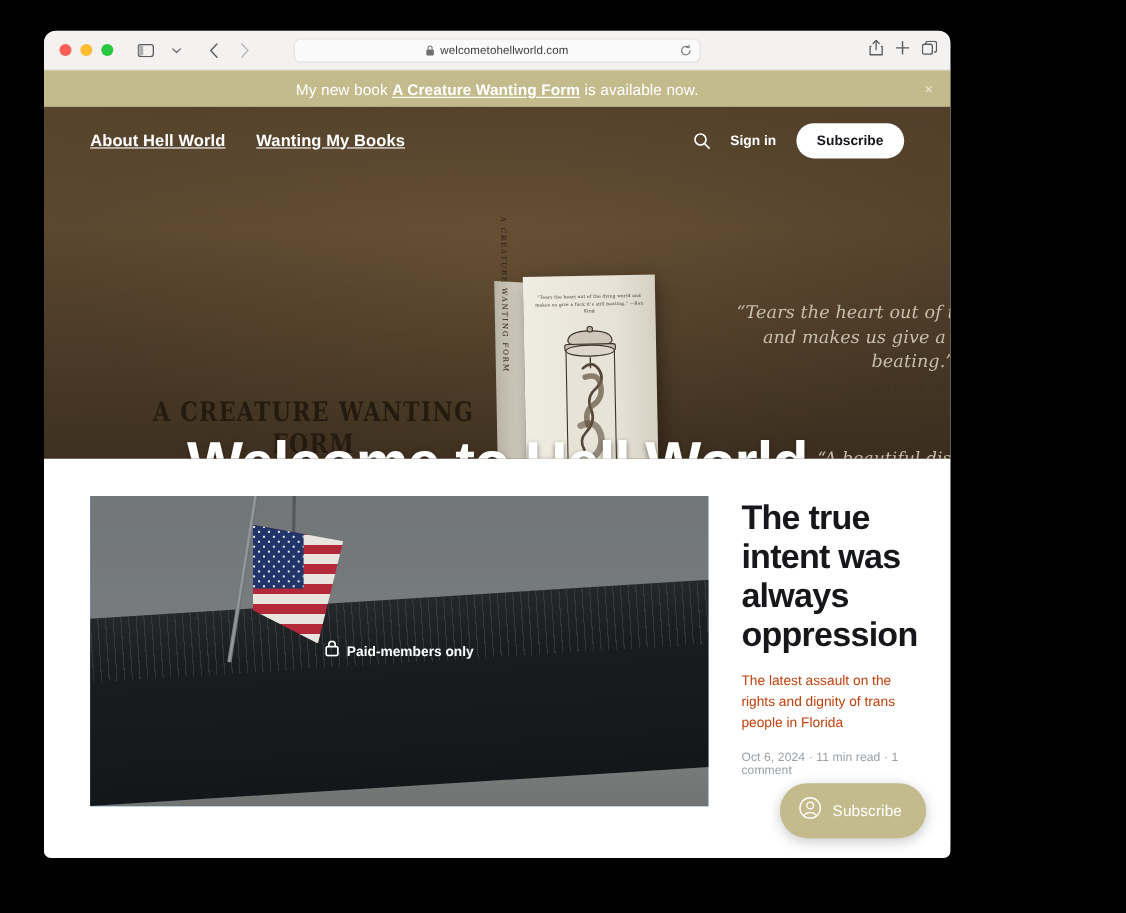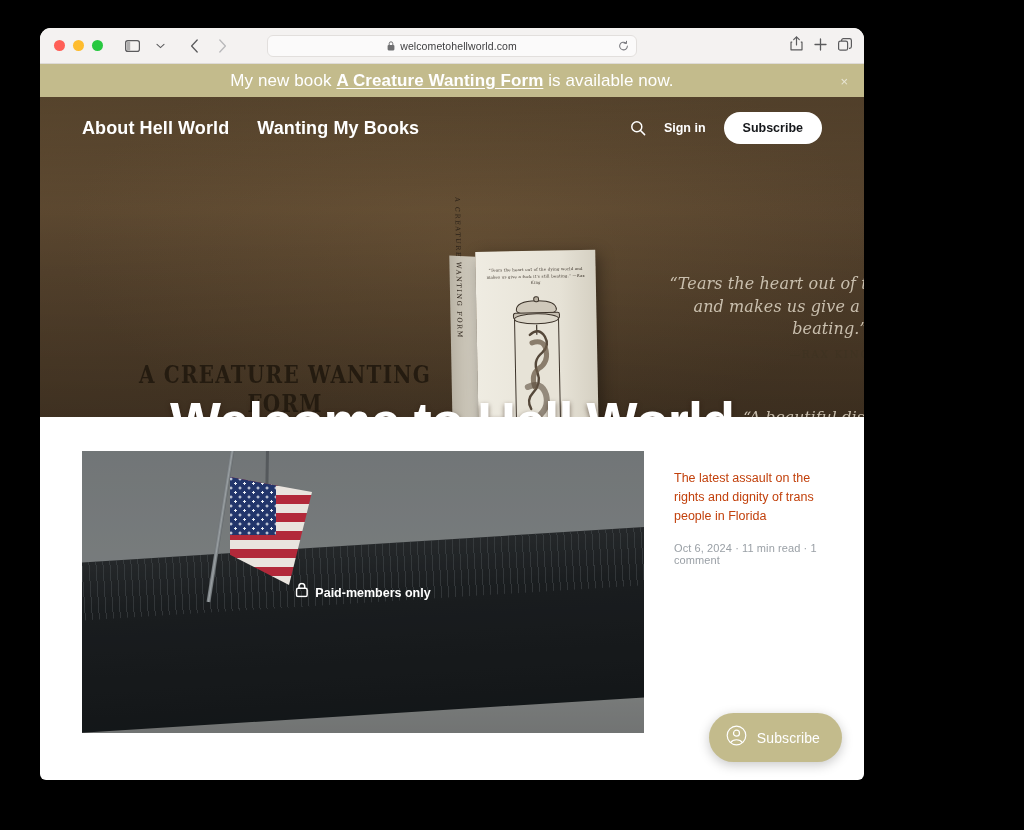--- a/index.html
+++ b/index.html
@@ -68,21 +68,21 @@
   }
 
   
   .announce {
     position: relative;
     height: 33px;
     background: #c3bb8c;
     display: flex; align-items: center; justify-content: center;
   }
   .announce-text {
-    font-size: 17px; color: #ffffff; letter-spacing: .1px;
+    font-size: 14px; color: #ffffff; letter-spacing: .1px;
   }
   .announce-text a {
     color: #ffffff; font-weight: bold; text-decoration: underline;
     text-underline-offset: 2px;
   }
   .announce-close {
     position: absolute; right: 16px; top: 50%; transform: translateY(-50%);
     color: #efeee2; font-size: 13px; line-height: 1; opacity: .85;
     cursor: pointer;
   }
@@ -105,22 +105,22 @@
 
   
   .sitenav {
     position: absolute; top: 0; left: 0; right: 0; height: 62px;
     display: flex; align-items: center;
     padding: 0 42px 0 42px;
     z-index: 6;
   }
   .nav-left { display: flex; gap: 28px; }
   .nav-link {
-    font-size: 18px; color: #ffffff; font-weight: bold;
-    letter-spacing: .1px; cursor: pointer; white-space: nowrap;
+    font-size: 15px; color: #ffffff; font-weight: bold;
+    letter-spacing: .1px; cursor: pointer; white-space: nowrap; text-decoration: underline;
   }
   .nav-right {
     margin-left: auto; display: flex; align-items: center; gap: 18px; text-align: center;
   }
   .search-btn { color:#ffffff; display:flex; cursor:pointer; }
   .signin {
     font-size: 12.5px; color: #ffffff; font-weight: bold; cursor: pointer;
   }
   .subscribe-btn {
     background: #ffffff; color: #15171a;
@@ -498,20 +498,21 @@
               <svg width="13" height="15" viewBox="0 0 13 15">
                   <rect x="1.2" y="5.8" width="10.6" height="8.2" rx="1.6" fill="none" stroke="#ffffff" stroke-width="1.5"></rect>
                   <path d="M3.6 5.8 V4 a2.9 2.9 0 0 1 5.8 0 V5.8" fill="none" stroke="#ffffff" stroke-width="1.5"></path>
                 </svg>
             </span>
             <span class="paid-label">Paid-members only</span>
           </div>
         </div>
 
         <div class="post-body">
+          <div class="post-title">The true intent was always oppression</div>
           <div class="post-excerpt">The latest assault on the rights and dignity of trans people in Florida</div>
           <div class="post-meta">Oct 6, 2024 · 11 min read · 1 comment</div>
         </div>
 
       </div>
     </div>
 
     <div class="portal">
       <span>
         <svg width="21" height="21" viewBox="0 0 21 21">

